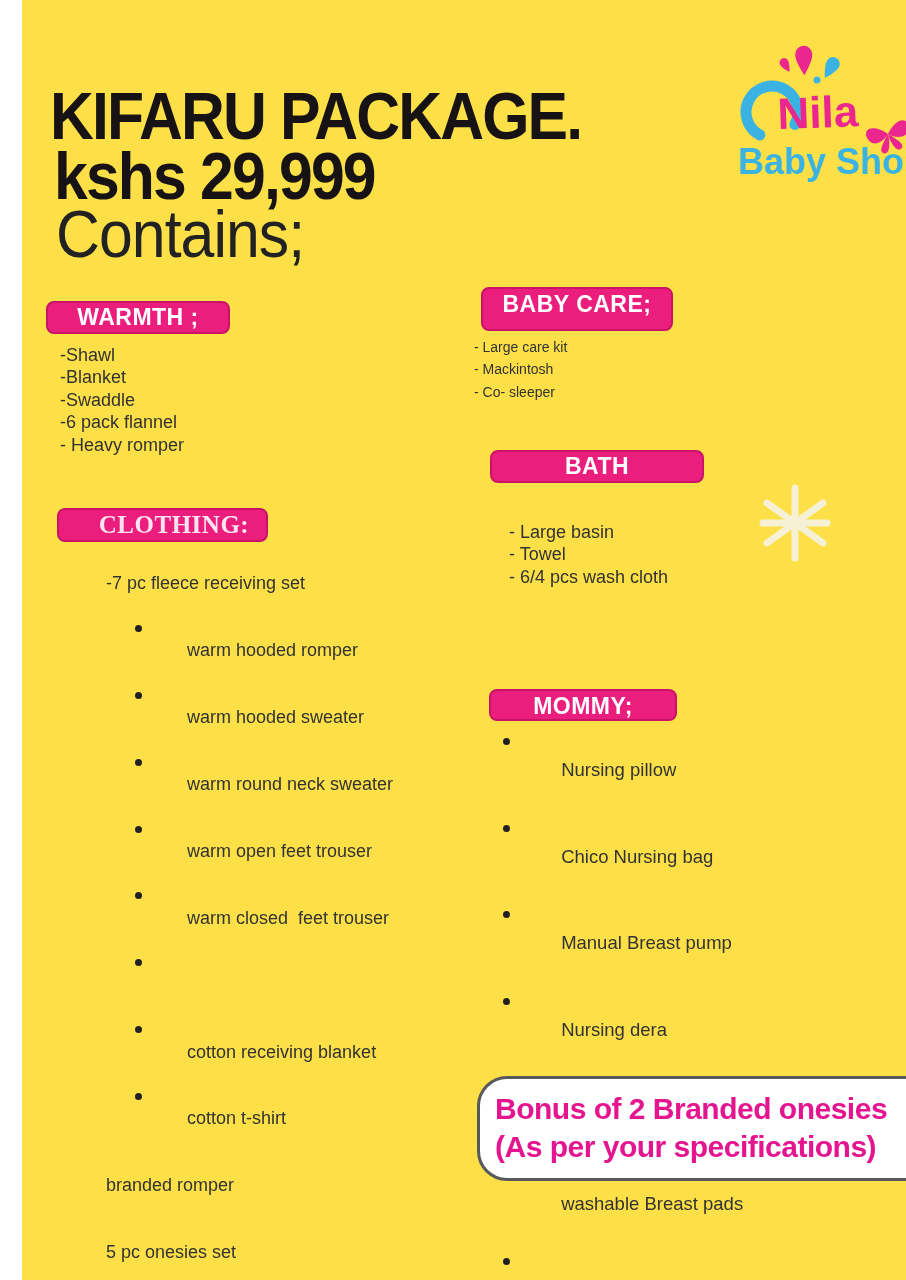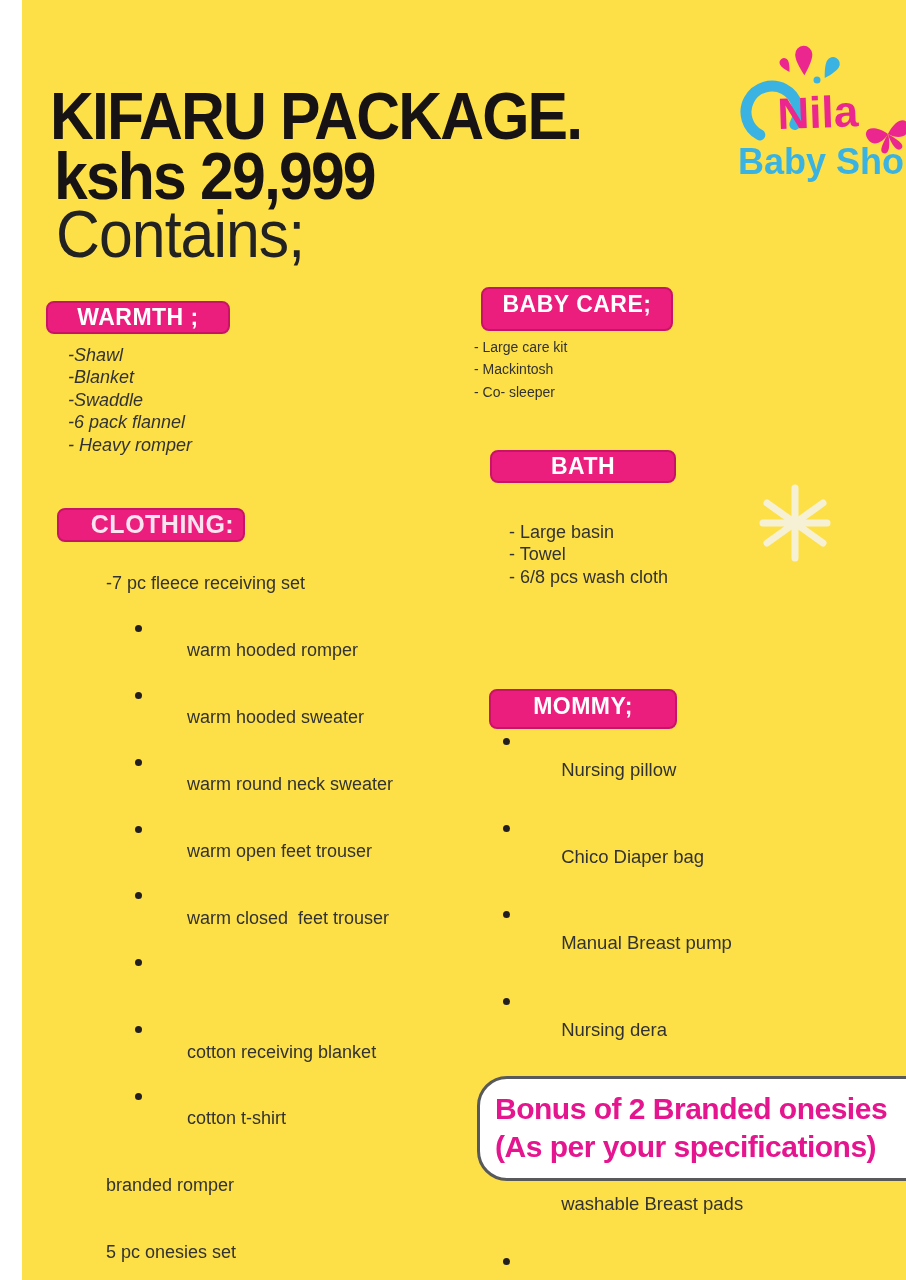--- a/index.html
+++ b/index.html
@@ -21,29 +21,29 @@
   
   .logo { position:absolute; left:698px; top:34px; width:200px; height:150px; }
 
   
   .badge {
     position:absolute; background:#ec1e7d; border:2px solid #c81468;
     border-radius:8px; color:#ffffff; font-weight:bold; text-align:center;
     font-size:23px; letter-spacing:0.5px;
   }
   .badge-warmth   { left:24px;  top:301px; width:184px; height:33px; line-height:29px; }
-  .badge-clothing { left:35px;  top:508px; width:188px; height:34px; line-height:29px;
-                    font-family:Liberation Sans, sans-serif; font-size:25px; color:#fbe4f0;padding-left:23px; }
+  .badge-clothing { left:35px;  top:508px; width:211px; height:34px; line-height:29px;
+                    font-family:Liberation Serif, serif; font-size:25px; color:#fbe4f0;padding-left:23px; }
   .badge-babycare { left:459px; top:287px; width:192px; height:44px; line-height:30px; }
-  .badge-bath     { left:468px; top:450px; width:186px; height:33px; line-height:29px; }
-  .badge-mommy    { left:467px; top:689px; width:188px; height:40px; line-height:30px; }
+  .badge-bath     { left:468px; top:450px; width:214px; height:33px; line-height:29px; }
+  .badge-mommy    { left:467px; top:689px; width:188px; height:32px; line-height:30px; }
 
   
   .plain-list div { white-space:pre-wrap; }
-  .warmth-list   { position:absolute; left:46px;  top:344px; font-size:18px; line-height:22.4px; color:#323232;font-style:italic; }
+  .warmth-list   { position:absolute; left:38px;  top:344px; font-size:18px; line-height:22.4px; color:#323232; }
   .babycare-list { position:absolute; left:452px; top:336px; font-size:14px; line-height:22.4px; color:#323232; }
   .bath-list     { position:absolute; left:487px; top:521px; font-size:18px; line-height:22.4px; color:#323232; }
 
   .clothing-list { position:absolute; left:44px; top:550px; font-size:18px; line-height:22.3px; color:#323232; }
   .c-row { position:relative; white-space:pre-wrap; }
   .c-row .dot { display:none; }
   .c-row.bulleted { padding-left:81px; }
   .c-row.bulleted .dot {
     display:block; position:absolute; left:69px; top:8px;
     width:7px; height:7px; border-radius:50%; background:#231f20;
@@ -180,32 +180,32 @@
   <div>- Large care kit</div>
       <div>- Mackintosh</div>
       <div>- Co- sleeper</div>
     </div>
 
   <div class="badge badge-bath">BATH</div>
   <div class="bath-list plain-list">
 
   <div>- Large basin</div>
       <div>- Towel</div>
-      <div>- 6/8 pcs wash cloth</div>
+      <div>- 6/4 pcs wash cloth</div>
     </div>
 
   <div class="badge badge-mommy">MOMMY;</div>
   <div class="mommy-list">
 
       <div class="m-row">
         <span class="dot"></span><span>Nursing pillow</span>
       </div>
 
       <div class="m-row">
-        <span class="dot"></span><span>Chico Diaper bag</span>
+        <span class="dot"></span><span>Chico Nursing bag</span>
       </div>
 
       <div class="m-row">
         <span class="dot"></span><span>Manual Breast pump</span>
       </div>
 
       <div class="m-row">
         <span class="dot"></span><span>Nursing dera</span>
       </div>
 

